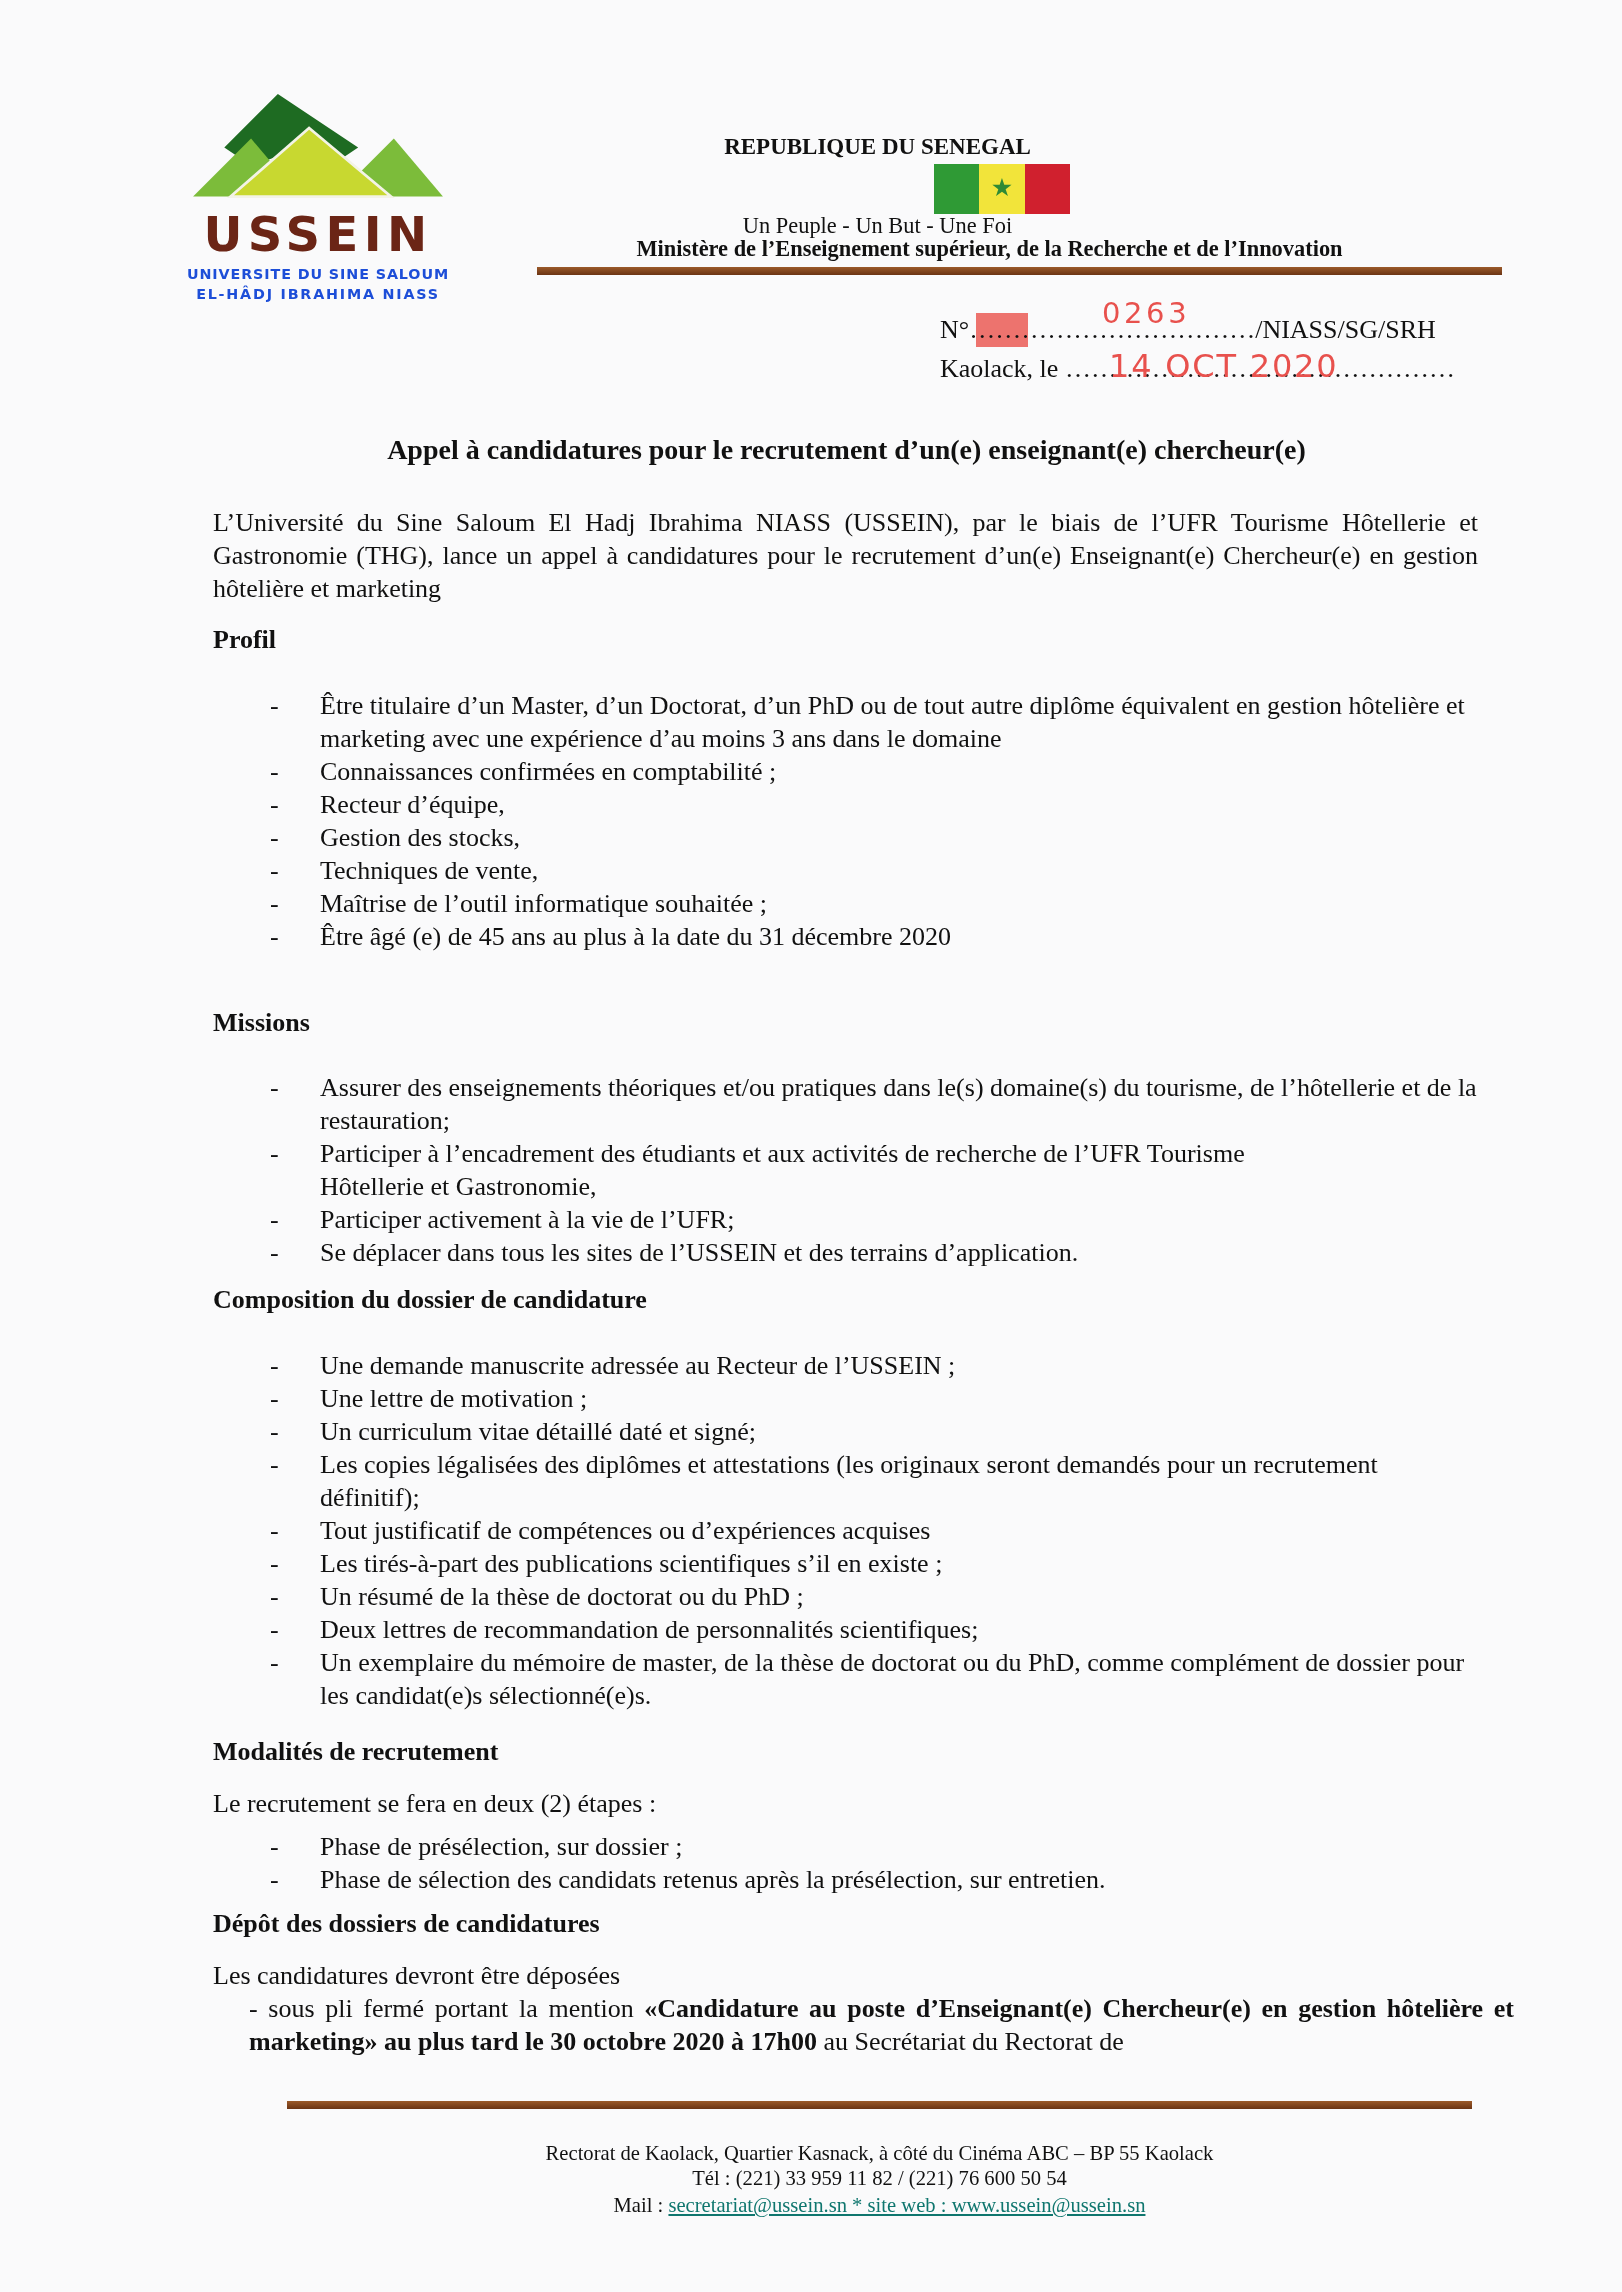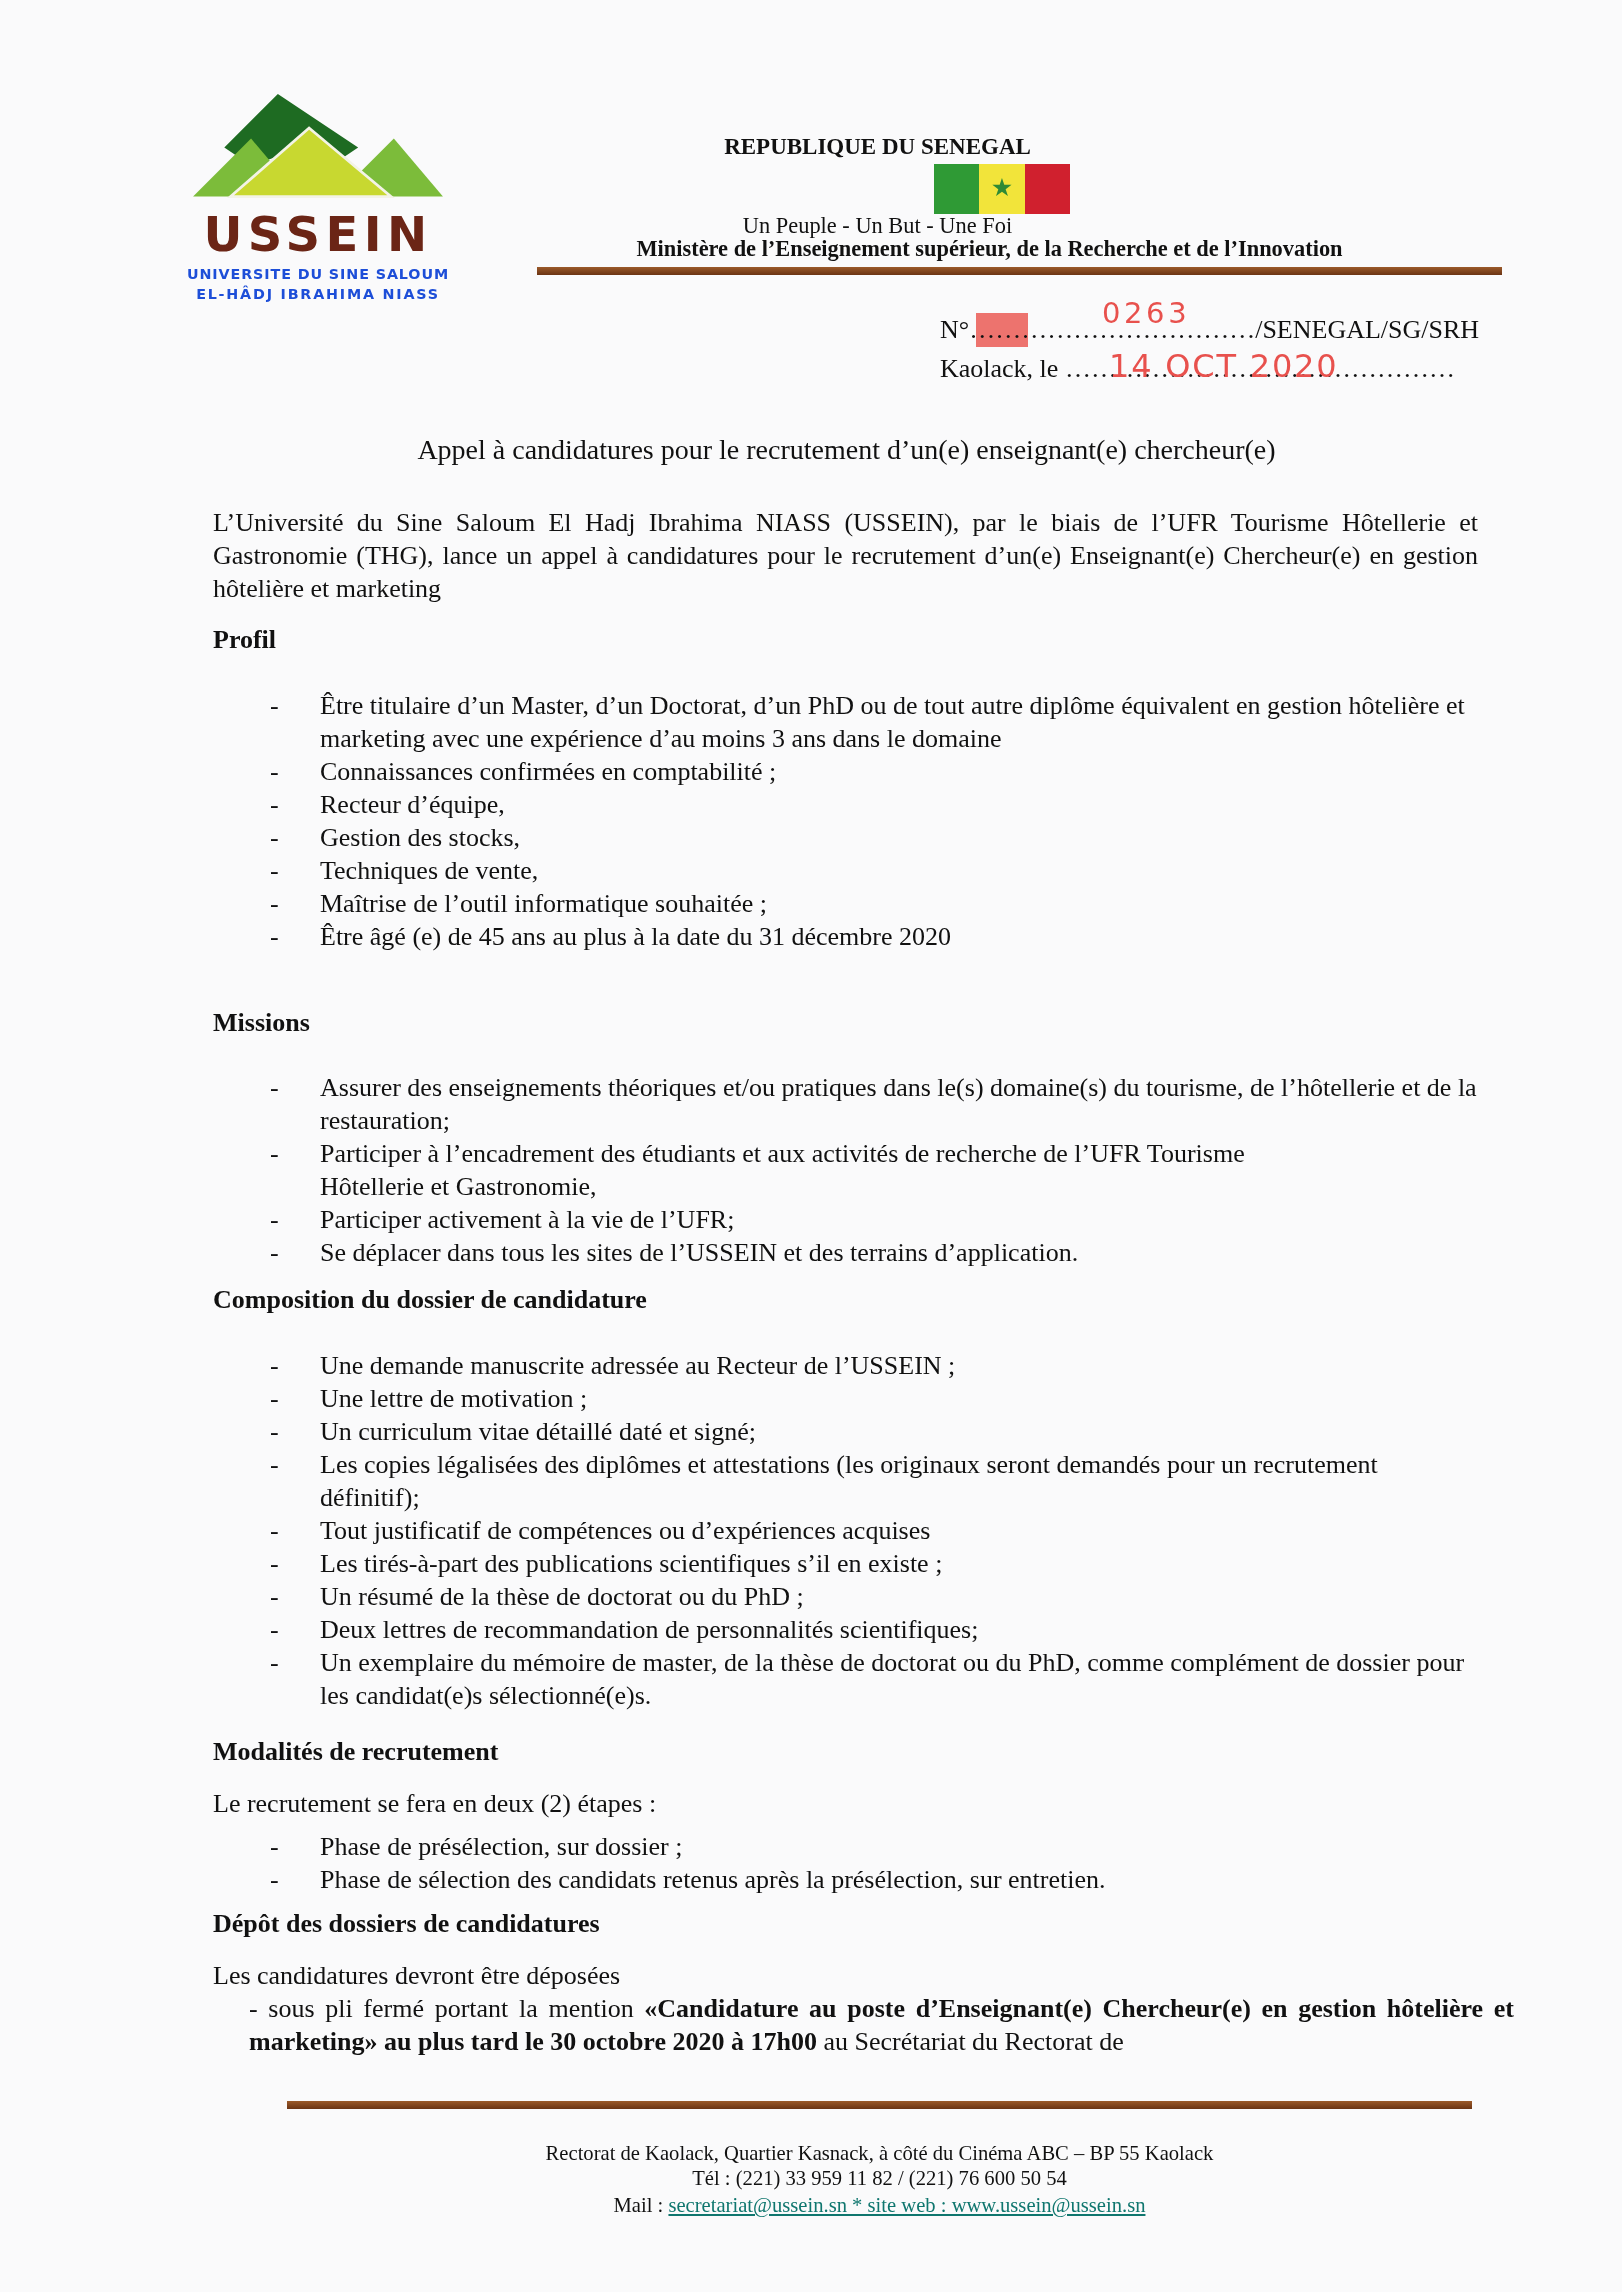--- a/index.html
+++ b/index.html
@@ -28,21 +28,21 @@
   .ministry { left: 537px; top: 236px; width: 905px; text-align: center; font-weight: bold; font-size: 22.4px; }
   .top-rule { left: 537px; top: 267px; width: 965px; height: 8px; background: linear-gradient(#9b5a2a, #6b3414); }
   
   .ref { left: 940px; top: 315px; font-size: 26px; }
   .kaolack { left: 940px; top: 354px; font-size: 26px; }
   .stamp { color: #e8514d; font-family: "DejaVu Sans", sans-serif; font-size: 29px; letter-spacing: 3.6px; }
   .stamp-num { left: 1102px; top: 296px; }
   .stamp-date { left: 1109px; top: 347px; font-size: 32px; letter-spacing: 1.8px; }
   .redblock { left: 976px; top: 313px; width: 52px; height: 34px; background: #ea5a55; opacity: .85; }
   
-  .title { left: 215px; top: 434px; width: 1263px; text-align: center; font-weight: normal; font-size: 28px; }
+  .title { left: 215px; top: 434px; width: 1263px; text-align: center; font-weight: bold; font-size: 28px; }
   .para { left: 213px; top: 506px; width: 1265px; font-size: 26px; line-height: 33px; text-align: justify; }
   .h { left: 213px; font-weight: bold; font-size: 26px; }
   ul.list { position: absolute; left: 260px; margin: 10px; padding: 0; list-style: none; width: 1227px; font-size: 26px; line-height: 33px; }
   ul.list li { position: relative; padding-left: 50px; }
   ul.list li::before { content: "-"; position: absolute; left: 0; top: 0; }
   .plain { left: 213px; font-size: 26px; line-height: 33px; }
   .justify { left: 213px; width: 1265px; font-size: 26px; line-height: 33px; text-align: justify; }
   b { font-weight: bold; }
   
   .bottom-rule { left: 287px; top: 2101px; width: 1185px; height: 8px; background: linear-gradient(#9b5a2a, #6b3414); }
@@ -71,21 +71,21 @@
       <span class="star">★</span>
     </div>
     <div class="r"></div>
 </div>
 <div class="abs motto">Un Peuple - Un But - Une Foi</div>
 <div class="abs ministry">Ministère de l’Enseignement supérieur, de la Recherche et de l’Innovation</div>
 <div class="abs top-rule"></div>
 
 <div class="abs redblock"></div>
 <div class="abs ref">
-  <span>N°</span><span>……………………………</span><span>/SENEGAL/SG/SRH</span>
+  <span>N°</span><span>……………………………</span><span>/NIASS/SG/SRH</span>
 </div>
 <div class="abs stamp stamp-num">0263</div>
 <div class="abs kaolack">
   <span>Kaolack, le</span> <span>………………………………………</span>
 </div>
 <div class="abs stamp stamp-date">14 OCT 2020</div>
 
 <div class="abs title">Appel à candidatures pour le recrutement d’un(e) enseignant(e)  chercheur(e)</div>
 <div class="abs para">L’Université du Sine Saloum El Hadj Ibrahima NIASS (USSEIN), par le biais de l’UFR Tourisme Hôtellerie et Gastronomie (THG), lance un appel à candidatures pour le recrutement d’un(e) Enseignant(e) Chercheur(e) en gestion hôtelière et marketing</div>
 

